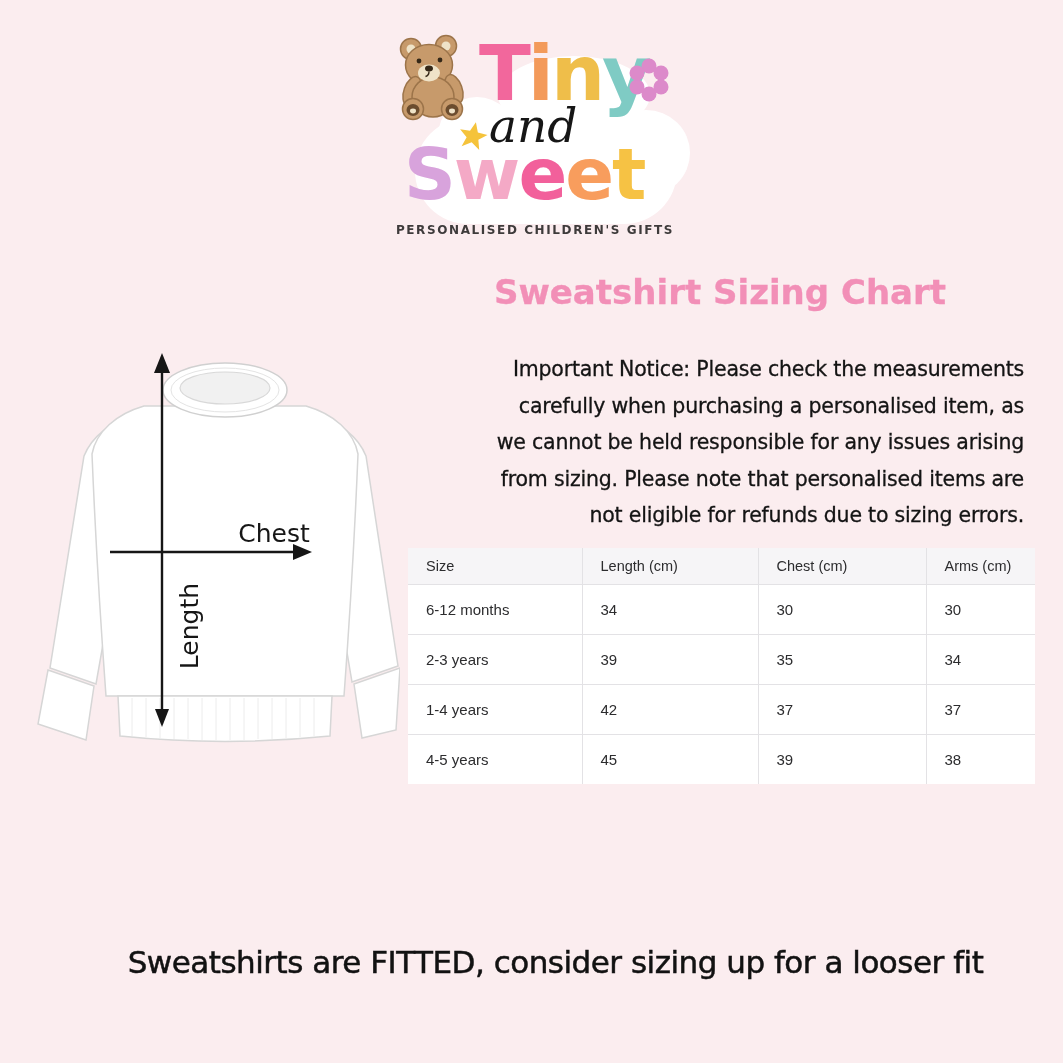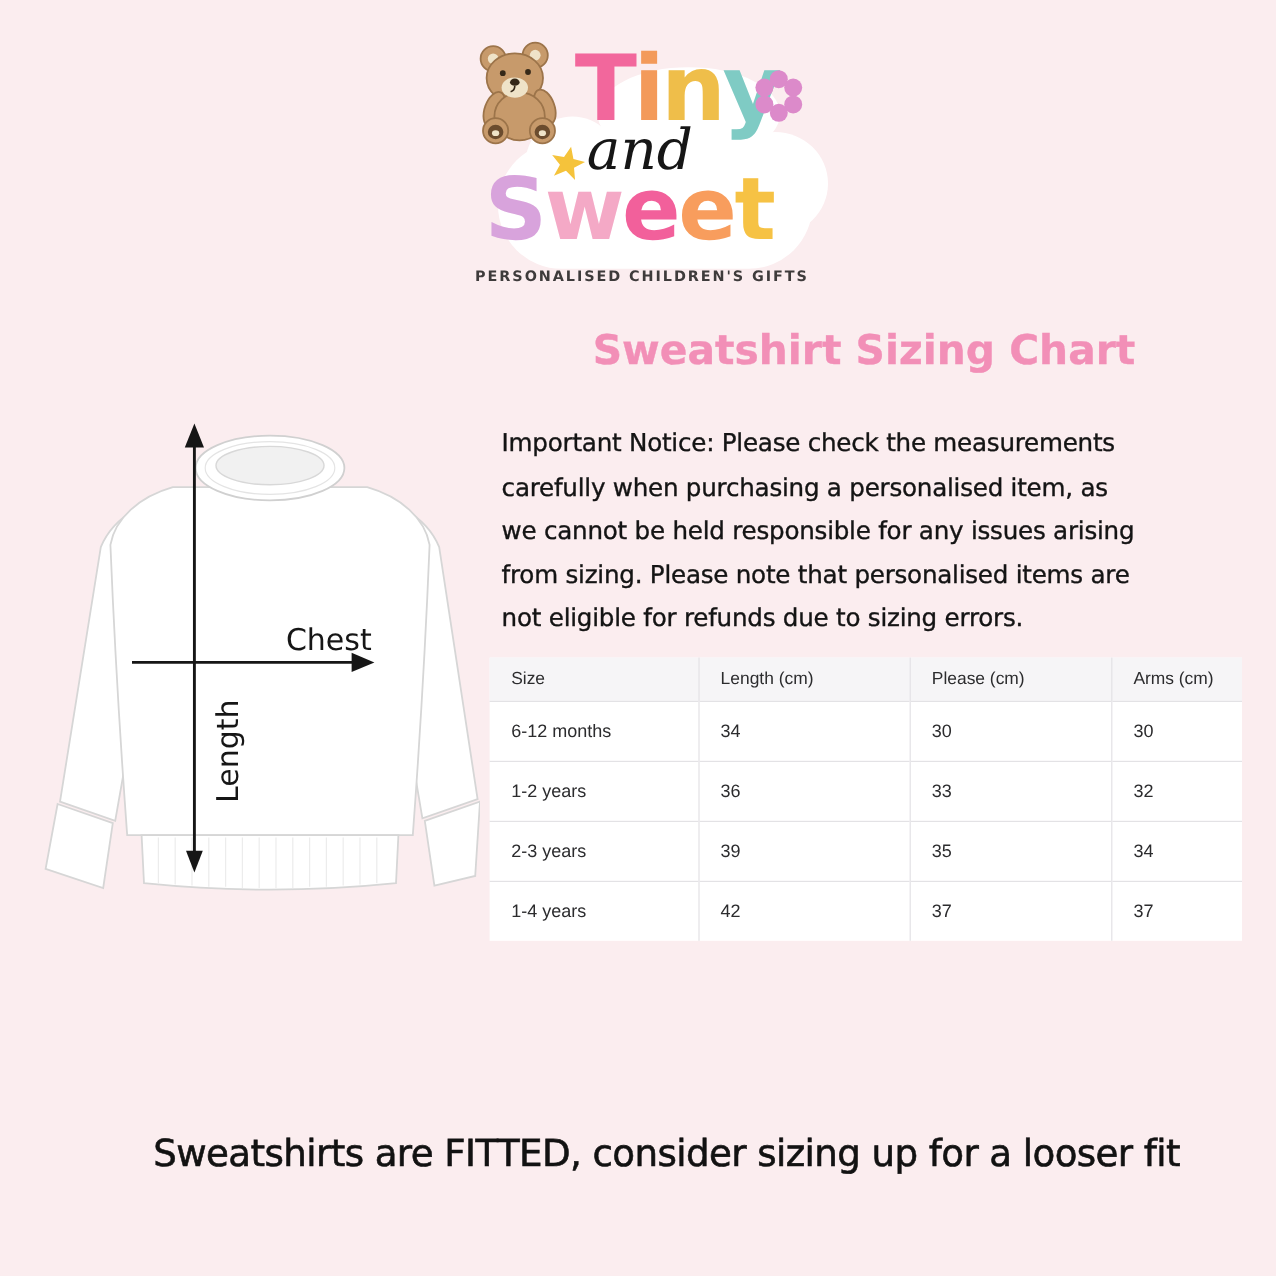--- a/index.html
+++ b/index.html
@@ -37,21 +37,21 @@
   }
 
   
   .page-title {
     left:420px; top:272px; width:600px;
     text-align:center; font-size:34px; font-weight:bold;
     color:#f28fb7; -webkit-text-stroke:0.3px #f28fb7;
   }
   .notice {
     left:418px; top:351px; width:606px;
-    text-align:left; font-size:20.5px; line-height:36.6px;
+    text-align:right; font-size:20.5px; line-height:36.6px;
     letter-spacing:-0.2px; color:#141414;
     white-space:pre-line; -webkit-text-stroke:0.3px #141414;
   }
 
   
   .size-table {
     left:408px; top:548px; width:627px;
     border-collapse:collapse; table-layout:fixed;
     background:#ffffff;
     font-family:"Liberation Sans", sans-serif;
@@ -206,45 +206,45 @@
   <colgroup>
     <col style="width:174px">
       <col style="width:176px">
       <col style="width:168px">
       <col style="width:109px">
   </colgroup>
   <thead>
     <tr>
         <th>Size</th>
         <th>Length (cm)</th>
-        <th>Please (cm)</th>
+        <th>Chest (cm)</th>
         <th>Arms (cm)</th>
       </tr>
   </thead>
   <tbody>
       <tr>
         <td>6-12 months</td>
         <td>34</td>
         <td>30</td>
         <td>30</td>
       </tr>
       <tr>
-        <td>1-2 years</td>
-        <td>36</td>
-        <td>33</td>
-        <td>32</td>
-      </tr>
-      <tr>
         <td>2-3 years</td>
         <td>39</td>
         <td>35</td>
         <td>34</td>
       </tr>
       <tr>
         <td>1-4 years</td>
         <td>42</td>
         <td>37</td>
         <td>37</td>
       </tr>
+      <tr>
+        <td>4-5 years</td>
+        <td>45</td>
+        <td>39</td>
+        <td>38</td>
+      </tr>
     </tbody>
 </table>
 
 <div class="abs footer-note">Sweatshirts are FITTED, consider sizing up for a looser fit</div>
 
 </body></html>

